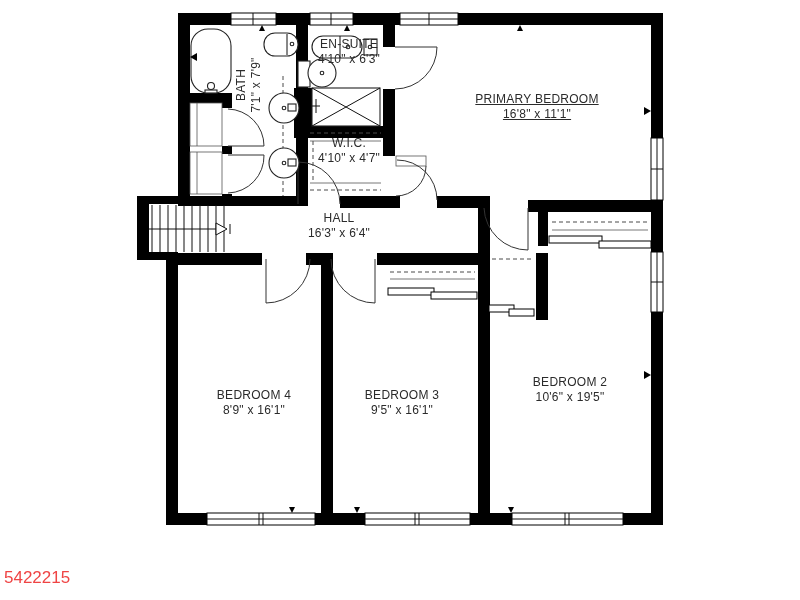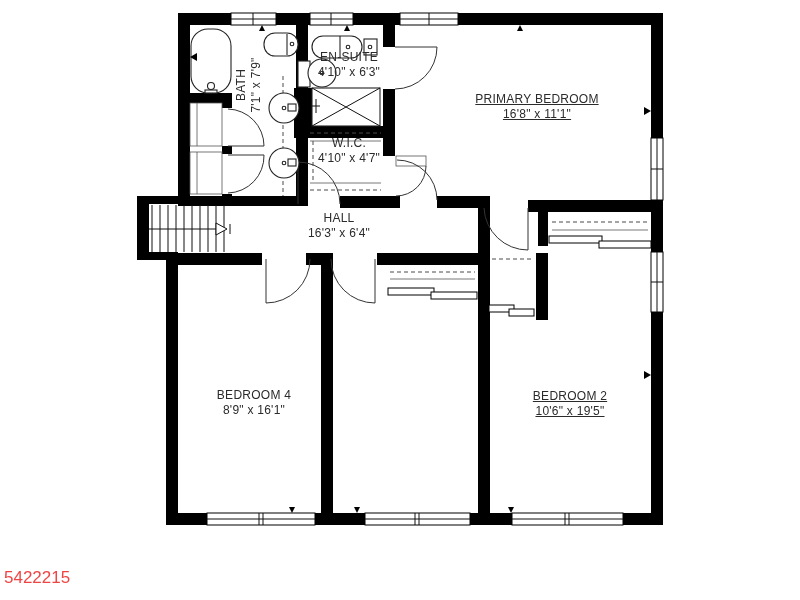--- a/index.html
+++ b/index.html
@@ -199,21 +199,21 @@
     <polygon class="tk" points="644,371 644,379 651,375"></polygon>
     <polygon class="tk" points="197,53 197,61 190,57"></polygon>
   </g>
 </svg>
 
   <div class="rlabel" style="left:249px;top:85px;transform:translate(-50%,-50%) rotate(-90deg);">
     <div class="nm">BATH</div>
     <div class="dm">7'1" x 7'9"</div>
   </div>
 
-  <div class="rlabel" style="left:349px;top:37px;transform:translateX(-50%);margin-top:13px;">
+  <div class="rlabel" style="left:349px;top:37px;transform:translateX(-50%);">
     <div class="nm">EN-SUITE</div>
     <div class="dm">4'10" x 6'3"</div>
   </div>
 
   <div class="rlabel" style="left:537px;top:92px;transform:translateX(-50%);text-decoration:underline;">
     <div class="nm">PRIMARY BEDROOM</div>
     <div class="dm">16'8" x 11'1"</div>
   </div>
 
   <div class="rlabel" style="left:349px;top:136px;transform:translateX(-50%);">
@@ -224,20 +224,24 @@
   <div class="rlabel" style="left:339px;top:211px;transform:translateX(-50%);">
     <div class="nm">HALL</div>
     <div class="dm">16'3" x 6'4"</div>
   </div>
 
   <div class="rlabel" style="left:254px;top:388px;transform:translateX(-50%);">
     <div class="nm">BEDROOM 4</div>
     <div class="dm">8'9" x 16'1"</div>
   </div>
 
-
-  <div class="rlabel" style="left:570px;top:389px;transform:translateX(-50%);text-decoration:underline;">
+  <div class="rlabel" style="left:402px;top:388px;transform:translateX(-50%);">
+    <div class="nm">BEDROOM 3</div>
+    <div class="dm">9'5" x 16'1"</div>
+  </div>
+
+  <div class="rlabel" style="left:570px;top:375px;transform:translateX(-50%);">
     <div class="nm">BEDROOM 2</div>
     <div class="dm">10'6" x 19'5"</div>
   </div>
 
   <div id="photo-id">5422215</div>
 </div>
 
 </body></html>

